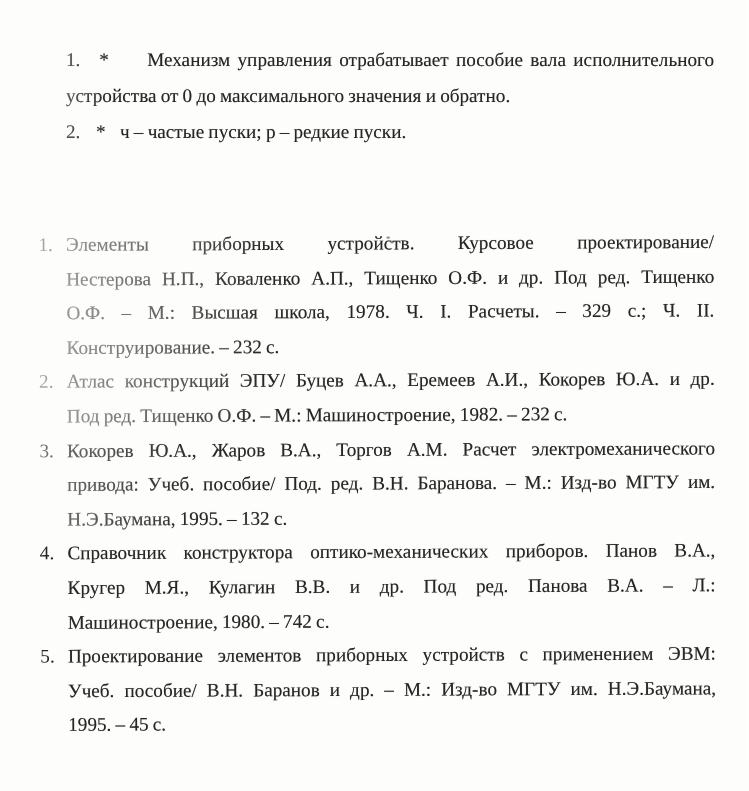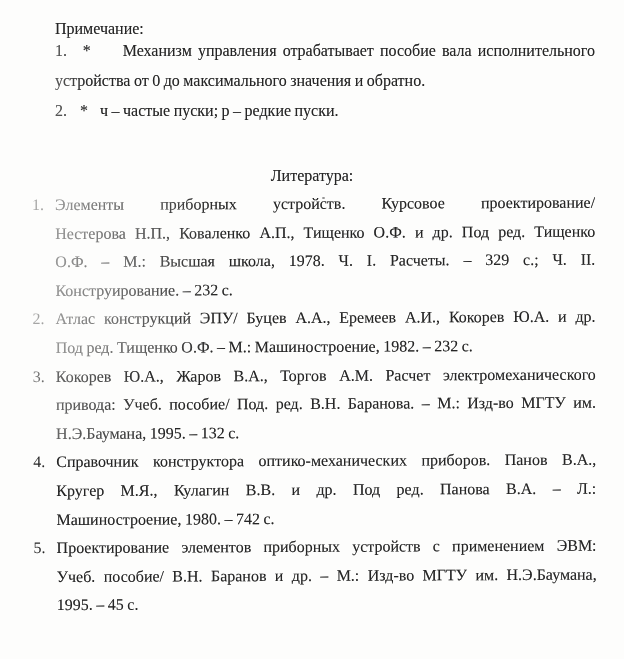--- a/index.html
+++ b/index.html
@@ -100,29 +100,27 @@
     border-radius: 50%;
     pointer-events: none;
   }
   .speck1 { left: 322px; top: 197px; }
 </style>
 </head>
 <body>
 
 <div class="page">
 
-  <div class="abs note-heading">Примечание:</div>
 
   <div class="abs note-line nl1 just"><span class="mk mk1">1. *</span><span>Механизм управления отрабатывает пособие вала исполнительного</span></div>
 
   <div class="abs note-line nl2">устройства от 0 до максимального значения и обратно.</div>
 
   <div class="abs note-line nl3"><span class="mk mk2">2. *</span><span>ч – частые пуски; р – редкие пуски.</span></div>
 
-  <div class="abs lit-heading">Литература:</div>
 
   <div class="abs lit">
 
     <div class="ref">
       <span class="ref-num">1.</span>
       <div class="rl just">Элементы приборных устройств. Курсовое проектирование/</div>
       <div class="rl just">Нестерова Н.П., Коваленко А.П., Тищенко О.Ф. и др. Под ред. Тищенко</div>
       <div class="rl just">О.Ф. – М.: Высшая школа, 1978. Ч. I. Расчеты. – 329 с.; Ч. II.</div>
       <div class="rl">Конструирование. – 232 с.</div>
     </div>

